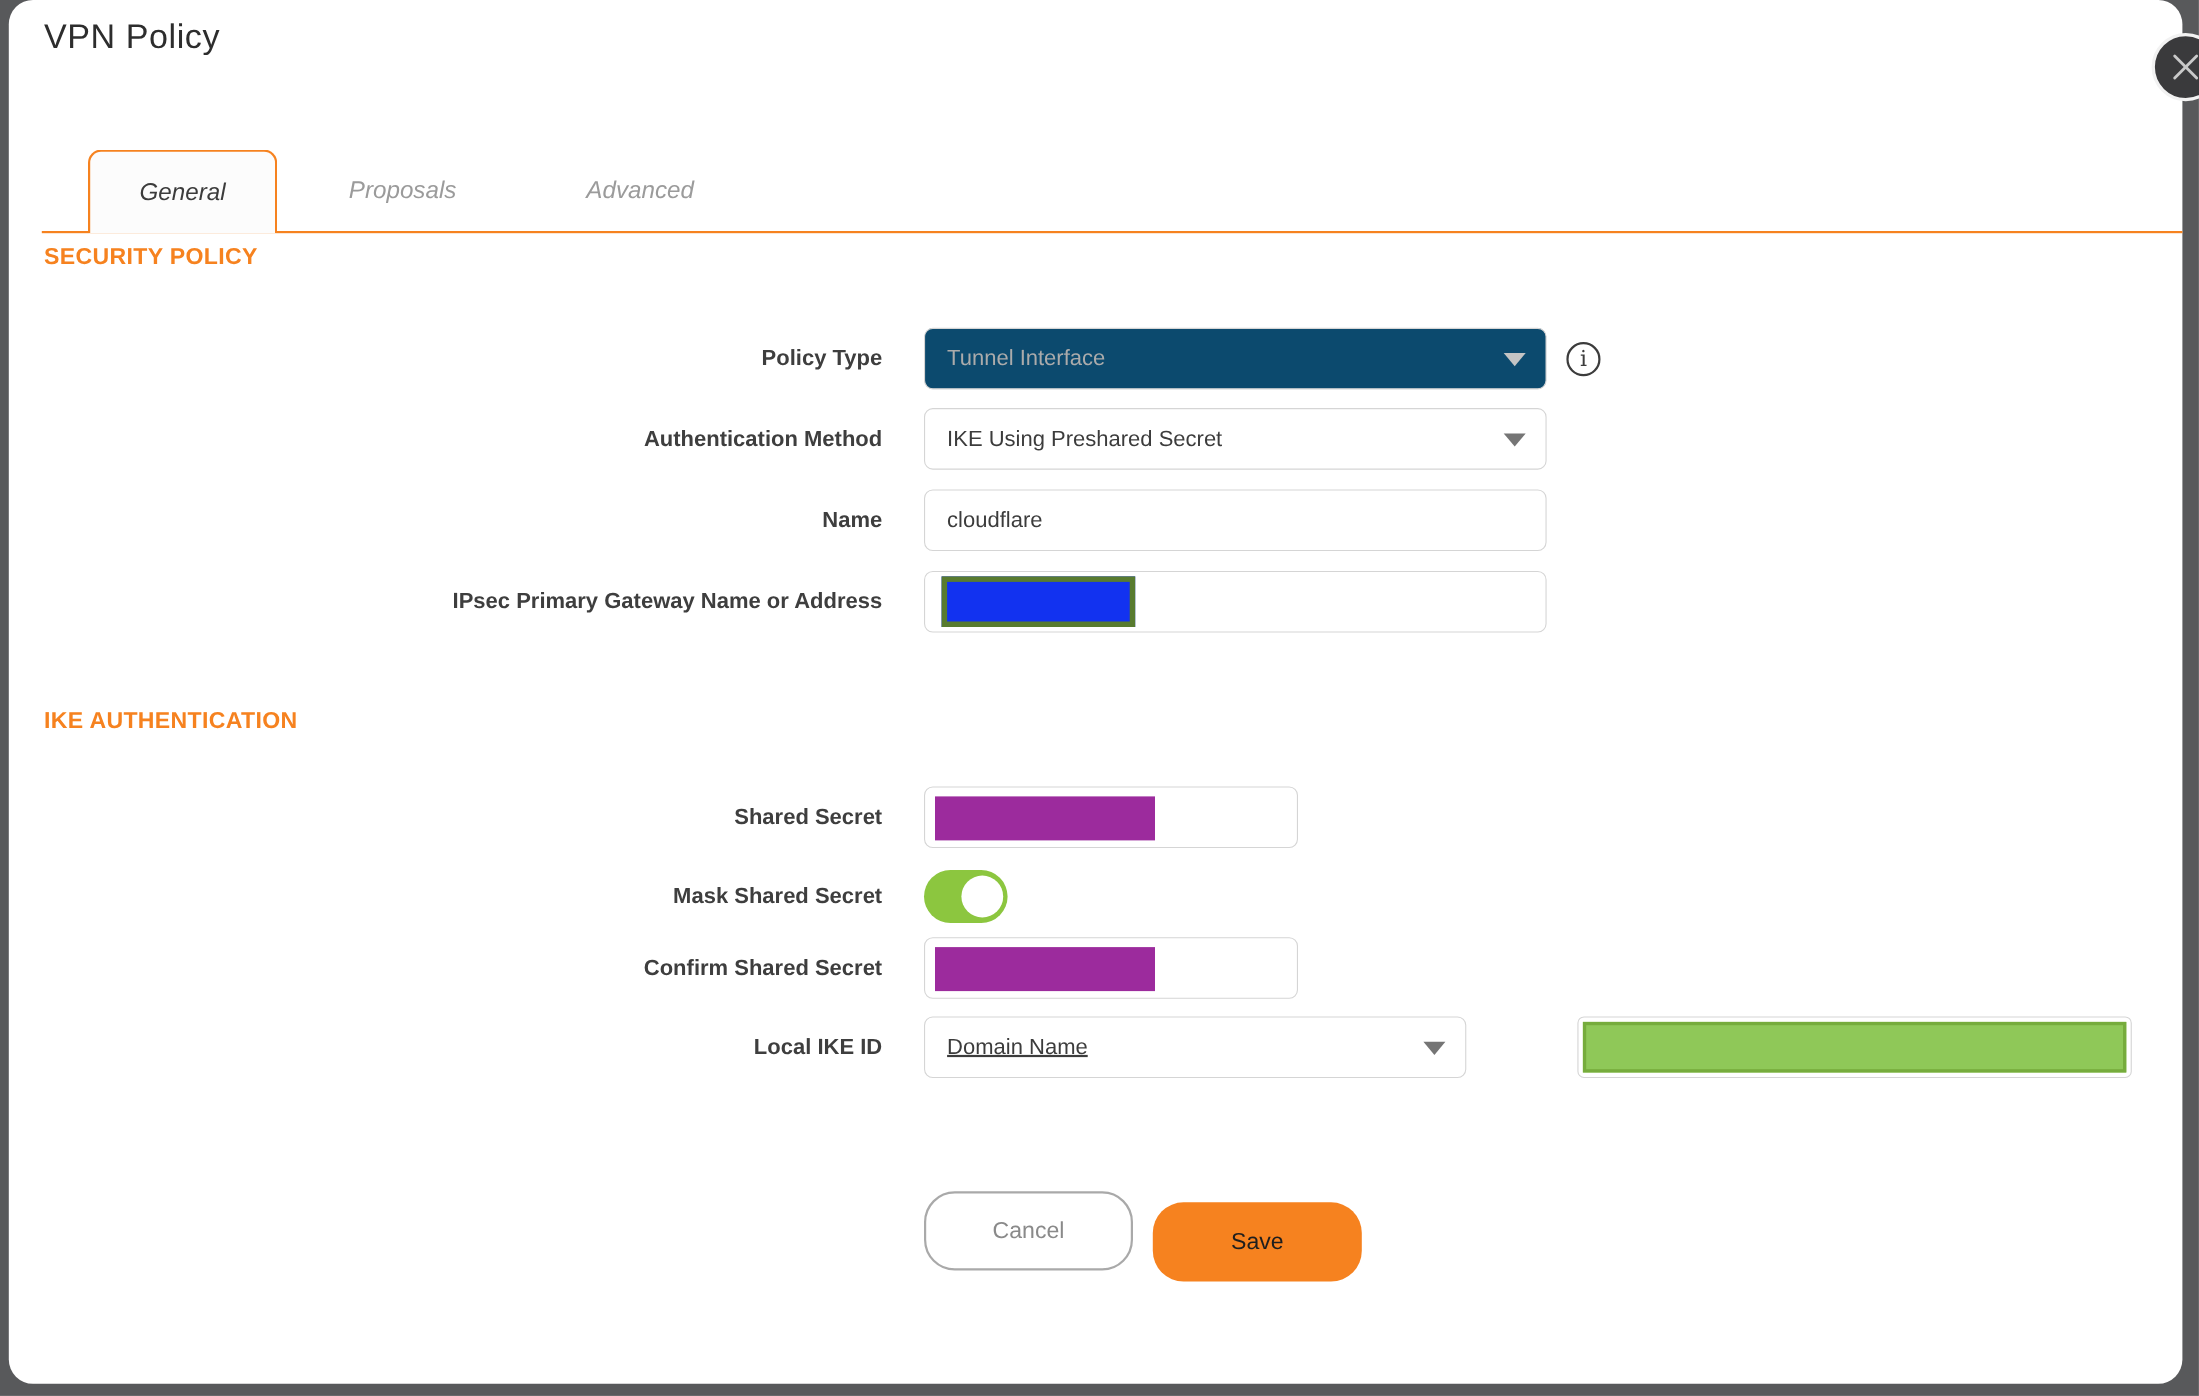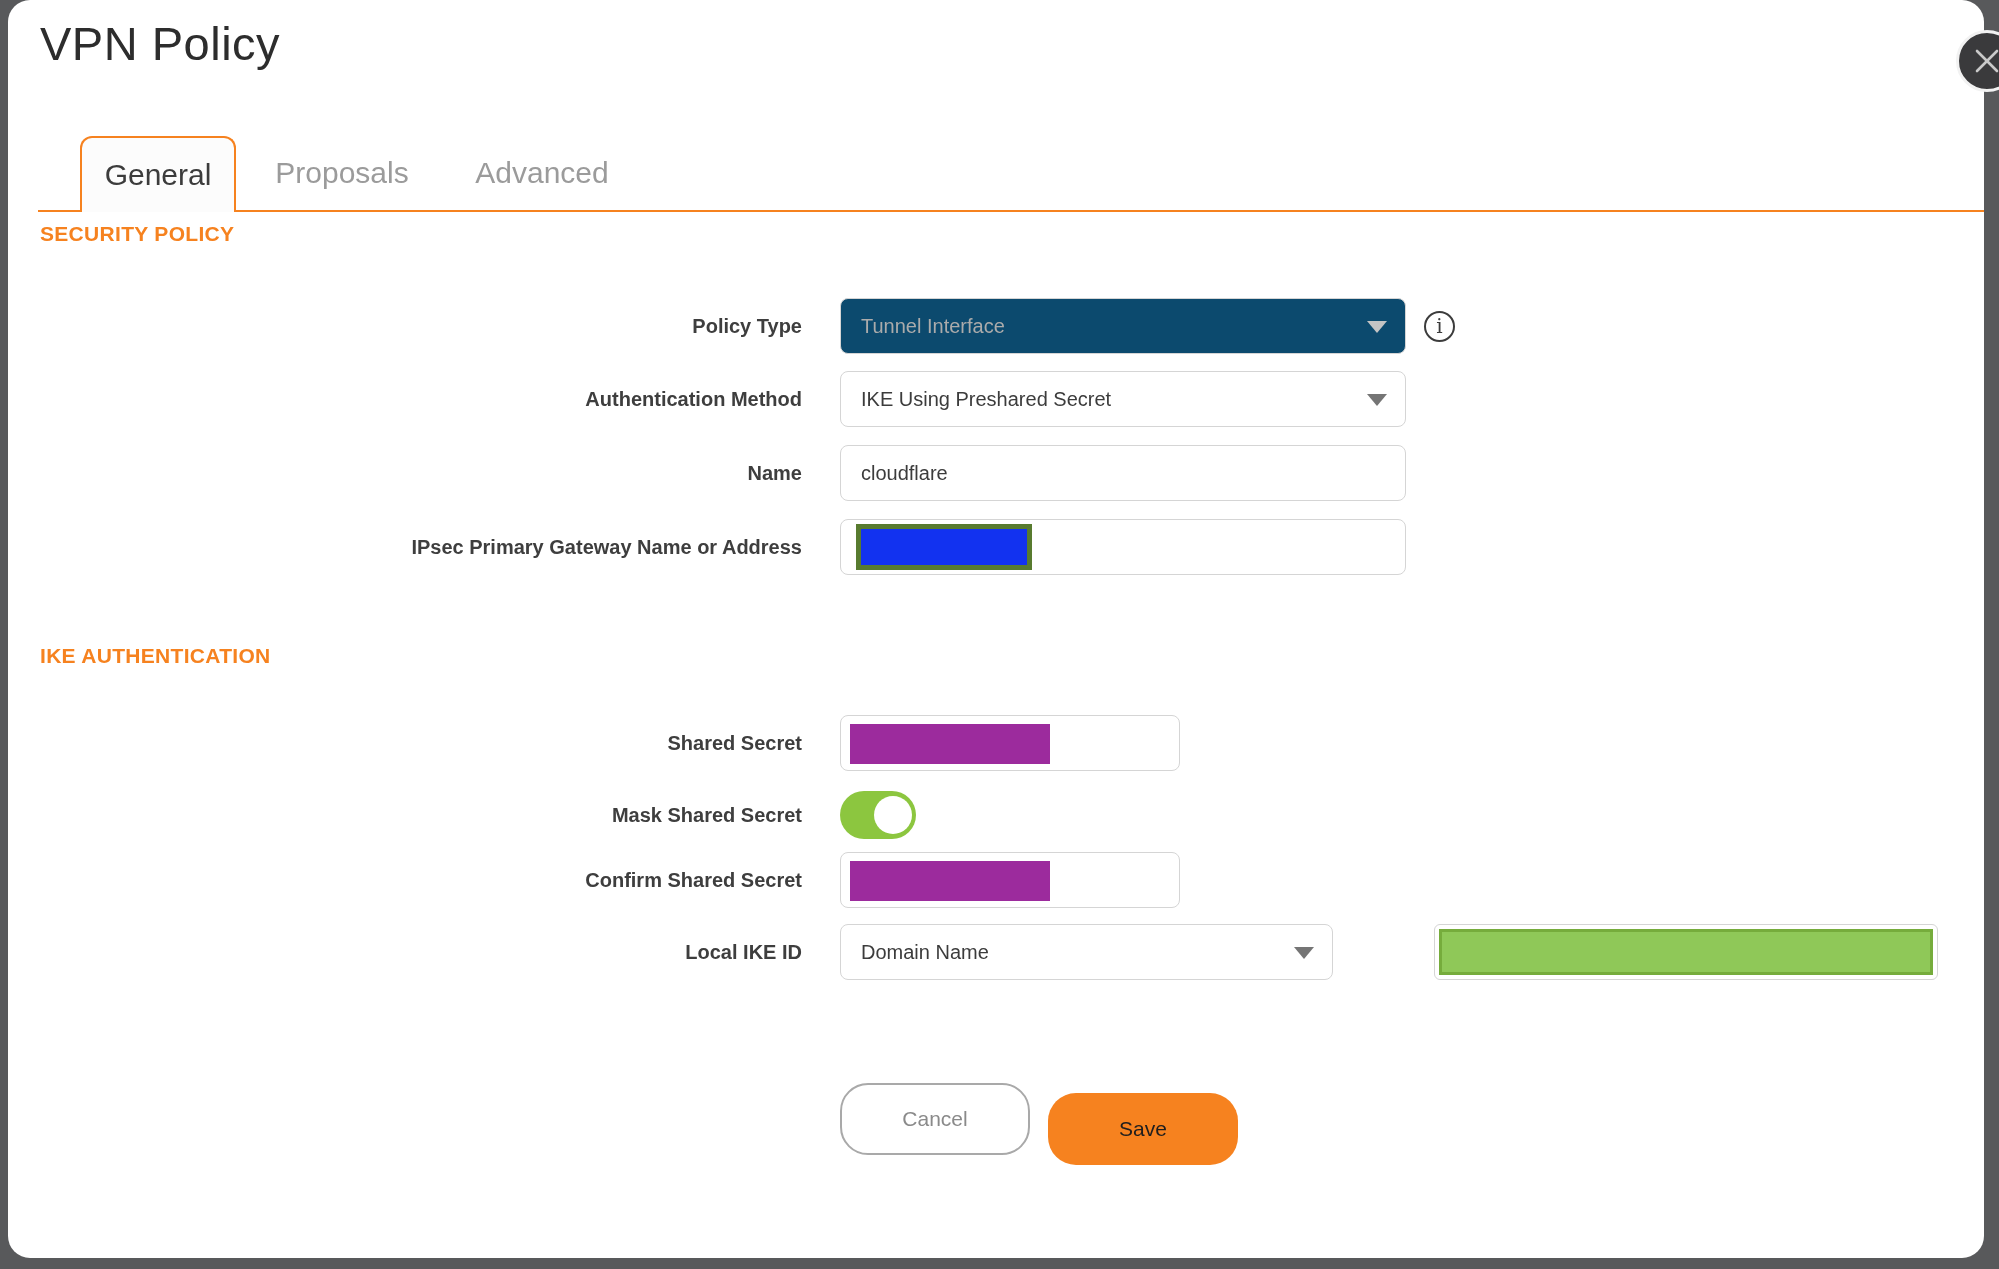--- a/index.html
+++ b/index.html
@@ -12,21 +12,21 @@
   .dialog {
     position: absolute;
     left: 8px; top: 0;
     width: 1976px; height: 1258px;
     background: #ffffff;
     border-radius: 22px;
   }
   .dialog-title {
     position: absolute;
     left: 32px; top: 16px;
-    font-size: 47px;
+    font-size: 31px;
     color: #2d2d2d;
     font-weight: 400;
     letter-spacing: 0.5px;
   }
   .close-btn {
     position: absolute;
     left: 1956px; top: 30px;
     width: 62px; height: 62px;
     border-radius: 50%;
     background: #3a3a3c;
@@ -38,25 +38,26 @@
   
   .tabs-bar {
     position: absolute;
     left: 30px; right: 0; top: 136px;
     height: 76px;
     border-bottom: 2px solid #F6821F;
     display: flex;
     align-items: flex-end;
   }
   .tab {
-    width: 156px; height: 74px;
+    width: 172px; height: 74px;
     display: flex; align-items: center; justify-content: center;
-    font-size: 30px;
+    font-size: 22px;
     color: #9B9B9B;
     cursor: pointer;
+    font-style: italic;
   }
   .tab.active {
     background: #FCFCFC;
     border: 2px solid #F6821F;
     border-bottom: none;
     border-radius: 12px 12px 0 0;
     color: #3C3C3C;
     margin-bottom: -2px;
     height: 76px;
     z-index: 2;
@@ -99,21 +100,21 @@
     border: 1px solid #D5D5D5;
     border-radius: 8px;
     display: flex;
     align-items: center;
     font-size: 20px;
     color: #3C3C3C;
     padding: 0 20px;
   }
   .field.w-std  { width: 566px; }
   .field.w-half { width: 340px; padding: 0; }
-  .field.w-sel  { width: 493px; }
+  .field.w-sel  { width: 493px; text-decoration: underline; }
   .field.disabled {
     background: #0c4a6e;
     color: #ABABAB;
   }
   .caret {
     position: absolute;
     right: 18px; top: 50%;
     margin-top: -5px;
     width: 0; height: 0;
     border-left: 10px solid transparent;

